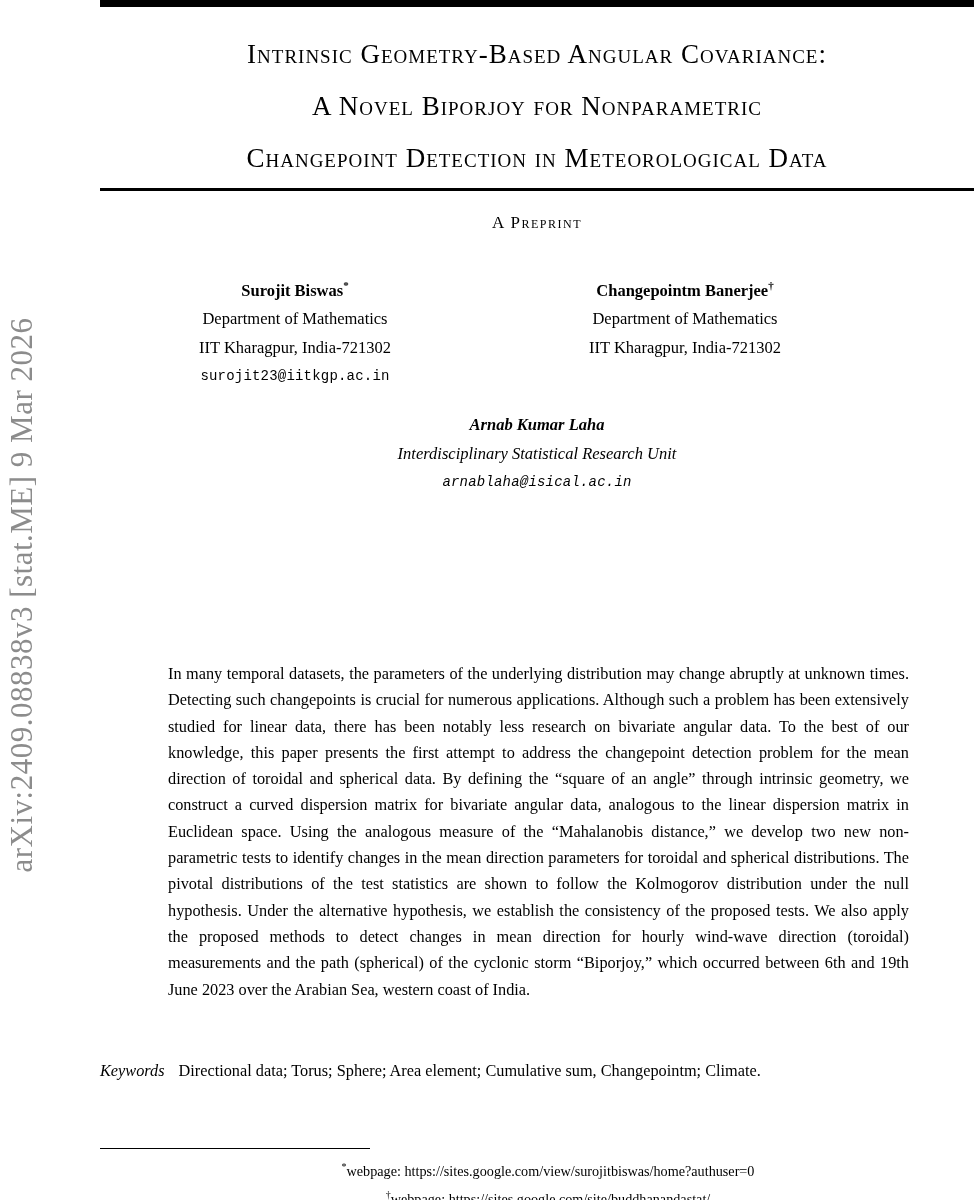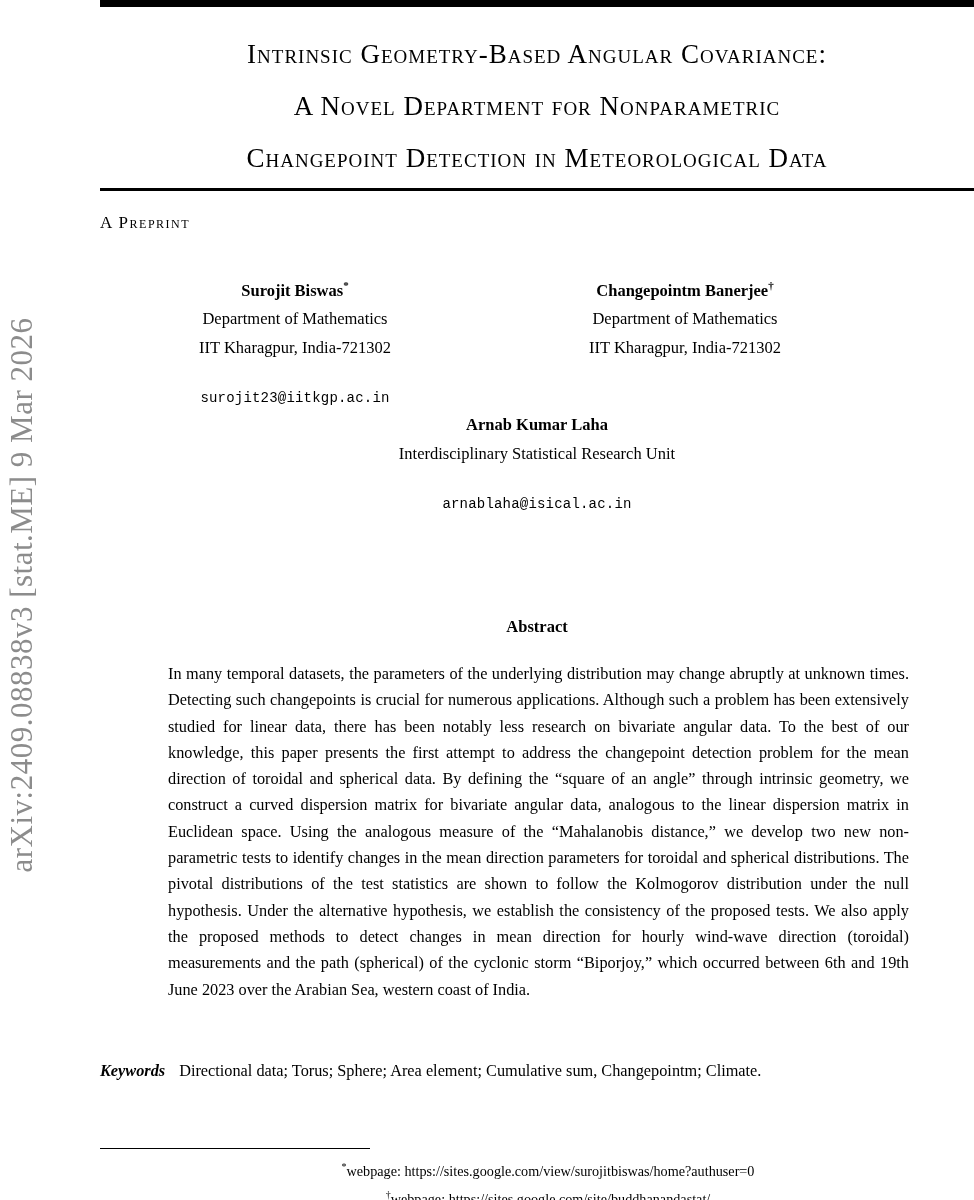--- a/index.html
+++ b/index.html
@@ -52,20 +52,21 @@
     font-variant: small-caps;
     font-size: 27px;
     line-height: 52px;
     letter-spacing: 1px;
     font-weight: 500;
   }
 
   .preprint-label {
     position: absolute;
     top: 213px; left: 0; right: 0;
+    text-align: center;
     font-variant: small-caps;
     font-size: 17px;
     letter-spacing: 1.5px;
   }
 
   .authors-row {
     position: absolute;
     top: 271px; left: 0; right: 0;
     display: flex;
     justify-content: flex-start;
@@ -74,29 +75,29 @@
     width: 390px;
     text-align: center;
     font-size: 16.5px;
     line-height: 28.5px;
   }
   .author .name { font-weight: bold; }
   .author .email {
     font-family: "Liberation Mono", monospace;
     font-size: 14px;
     letter-spacing: 0.2px;
-    margin-top: 22px;
   }
   .author sup { font-size: 11px; }
 
   .author-center {
     position: absolute;
     top: 411px; left: 0; right: 0;
     display: flex;
     justify-content: center;
+    font-style: italic;
   }
   .author-center .author { width: 500px; }
 
   .abstract-heading {
     position: absolute;
     top: 617px; left: 0; right: 0;
     text-align: center;
     font-weight: bold;
     font-size: 16.5px;
   }
@@ -112,21 +113,21 @@
   }
 
   .keywords-line {
     position: absolute;
     top: 1061px;
     left: 0;
     right: 0;
     font-size: 16.3px;
   }
   .keywords-line .kw-label {
-    font-weight: bold;
+    font-weight: normal;
     font-style: italic;
     margin-right: 14px;
   }
 
   .footnote-block {
     position: absolute;
     top: 1148px;
     left: 0;
     right: 0;
     font-size: 14.2px;
@@ -144,21 +145,21 @@
 <body>
 
 <div class="arxiv-watermark">arXiv:2409.08838v3  [stat.ME]  9 Mar 2026</div>
 
 <div class="content">
 
   <div class="rule-top"></div>
 
   <div class="title-block">
     <div>Intrinsic Geometry-Based Angular Covariance:</div>
-    <div>A Novel Department for Nonparametric</div>
+    <div>A Novel Biporjoy for Nonparametric</div>
     <div>Changepoint Detection in Meteorological Data</div>
   </div>
 
   <div class="rule-mid"></div>
 
   <div class="preprint-label">A Preprint</div>
 
   <div class="authors-row">
 
     <div class="author">
@@ -183,21 +184,20 @@
   <div class="author-center">
     <div class="author">
       <div class="name">
         <span>Arnab Kumar Laha</span>
       </div>
       <div>Interdisciplinary Statistical Research Unit</div>
       <div class="email">arnablaha@isical.ac.in</div>
     </div>
   </div>
 
-  <div class="abstract-heading">Abstract</div>
 
   <div class="abstract-text">In many temporal datasets, the parameters of the underlying distribution may change abruptly at unknown times. Detecting such changepoints is crucial for numerous applications. Although such a problem has been extensively studied for linear data, there has been notably less research on bivariate angular data. To the best of our knowledge, this paper presents the first attempt to address the changepoint detection problem for the mean direction of toroidal and spherical data. By defining the “square of an angle” through intrinsic geometry, we construct a curved dispersion matrix for bivariate angular data, analogous to the linear dispersion matrix in Euclidean space. Using the analogous measure of the “Mahalanobis distance,” we develop two new non-parametric tests to identify changes in the mean direction parameters for toroidal and spherical distributions. The pivotal distributions of the test statistics are shown to follow the Kolmogorov distribution under the null hypothesis. Under the alternative hypothesis, we establish the consistency of the proposed tests. We also apply the proposed methods to detect changes in mean direction for hourly wind-wave direction (toroidal) measurements and the path (spherical) of the cyclonic storm “Biporjoy,” which occurred between 6th and 19th June 2023 over the Arabian Sea, western coast of India.</div>
 
   <div class="keywords-line">
     <span class="kw-label">Keywords</span><span>Directional data; Torus; Sphere; Area element; Cumulative sum, Changepointm; Climate.</span>
   </div>
 
   <div class="footnote-block">
     <div class="footnote-rule"></div>
     <div class="footnote">

